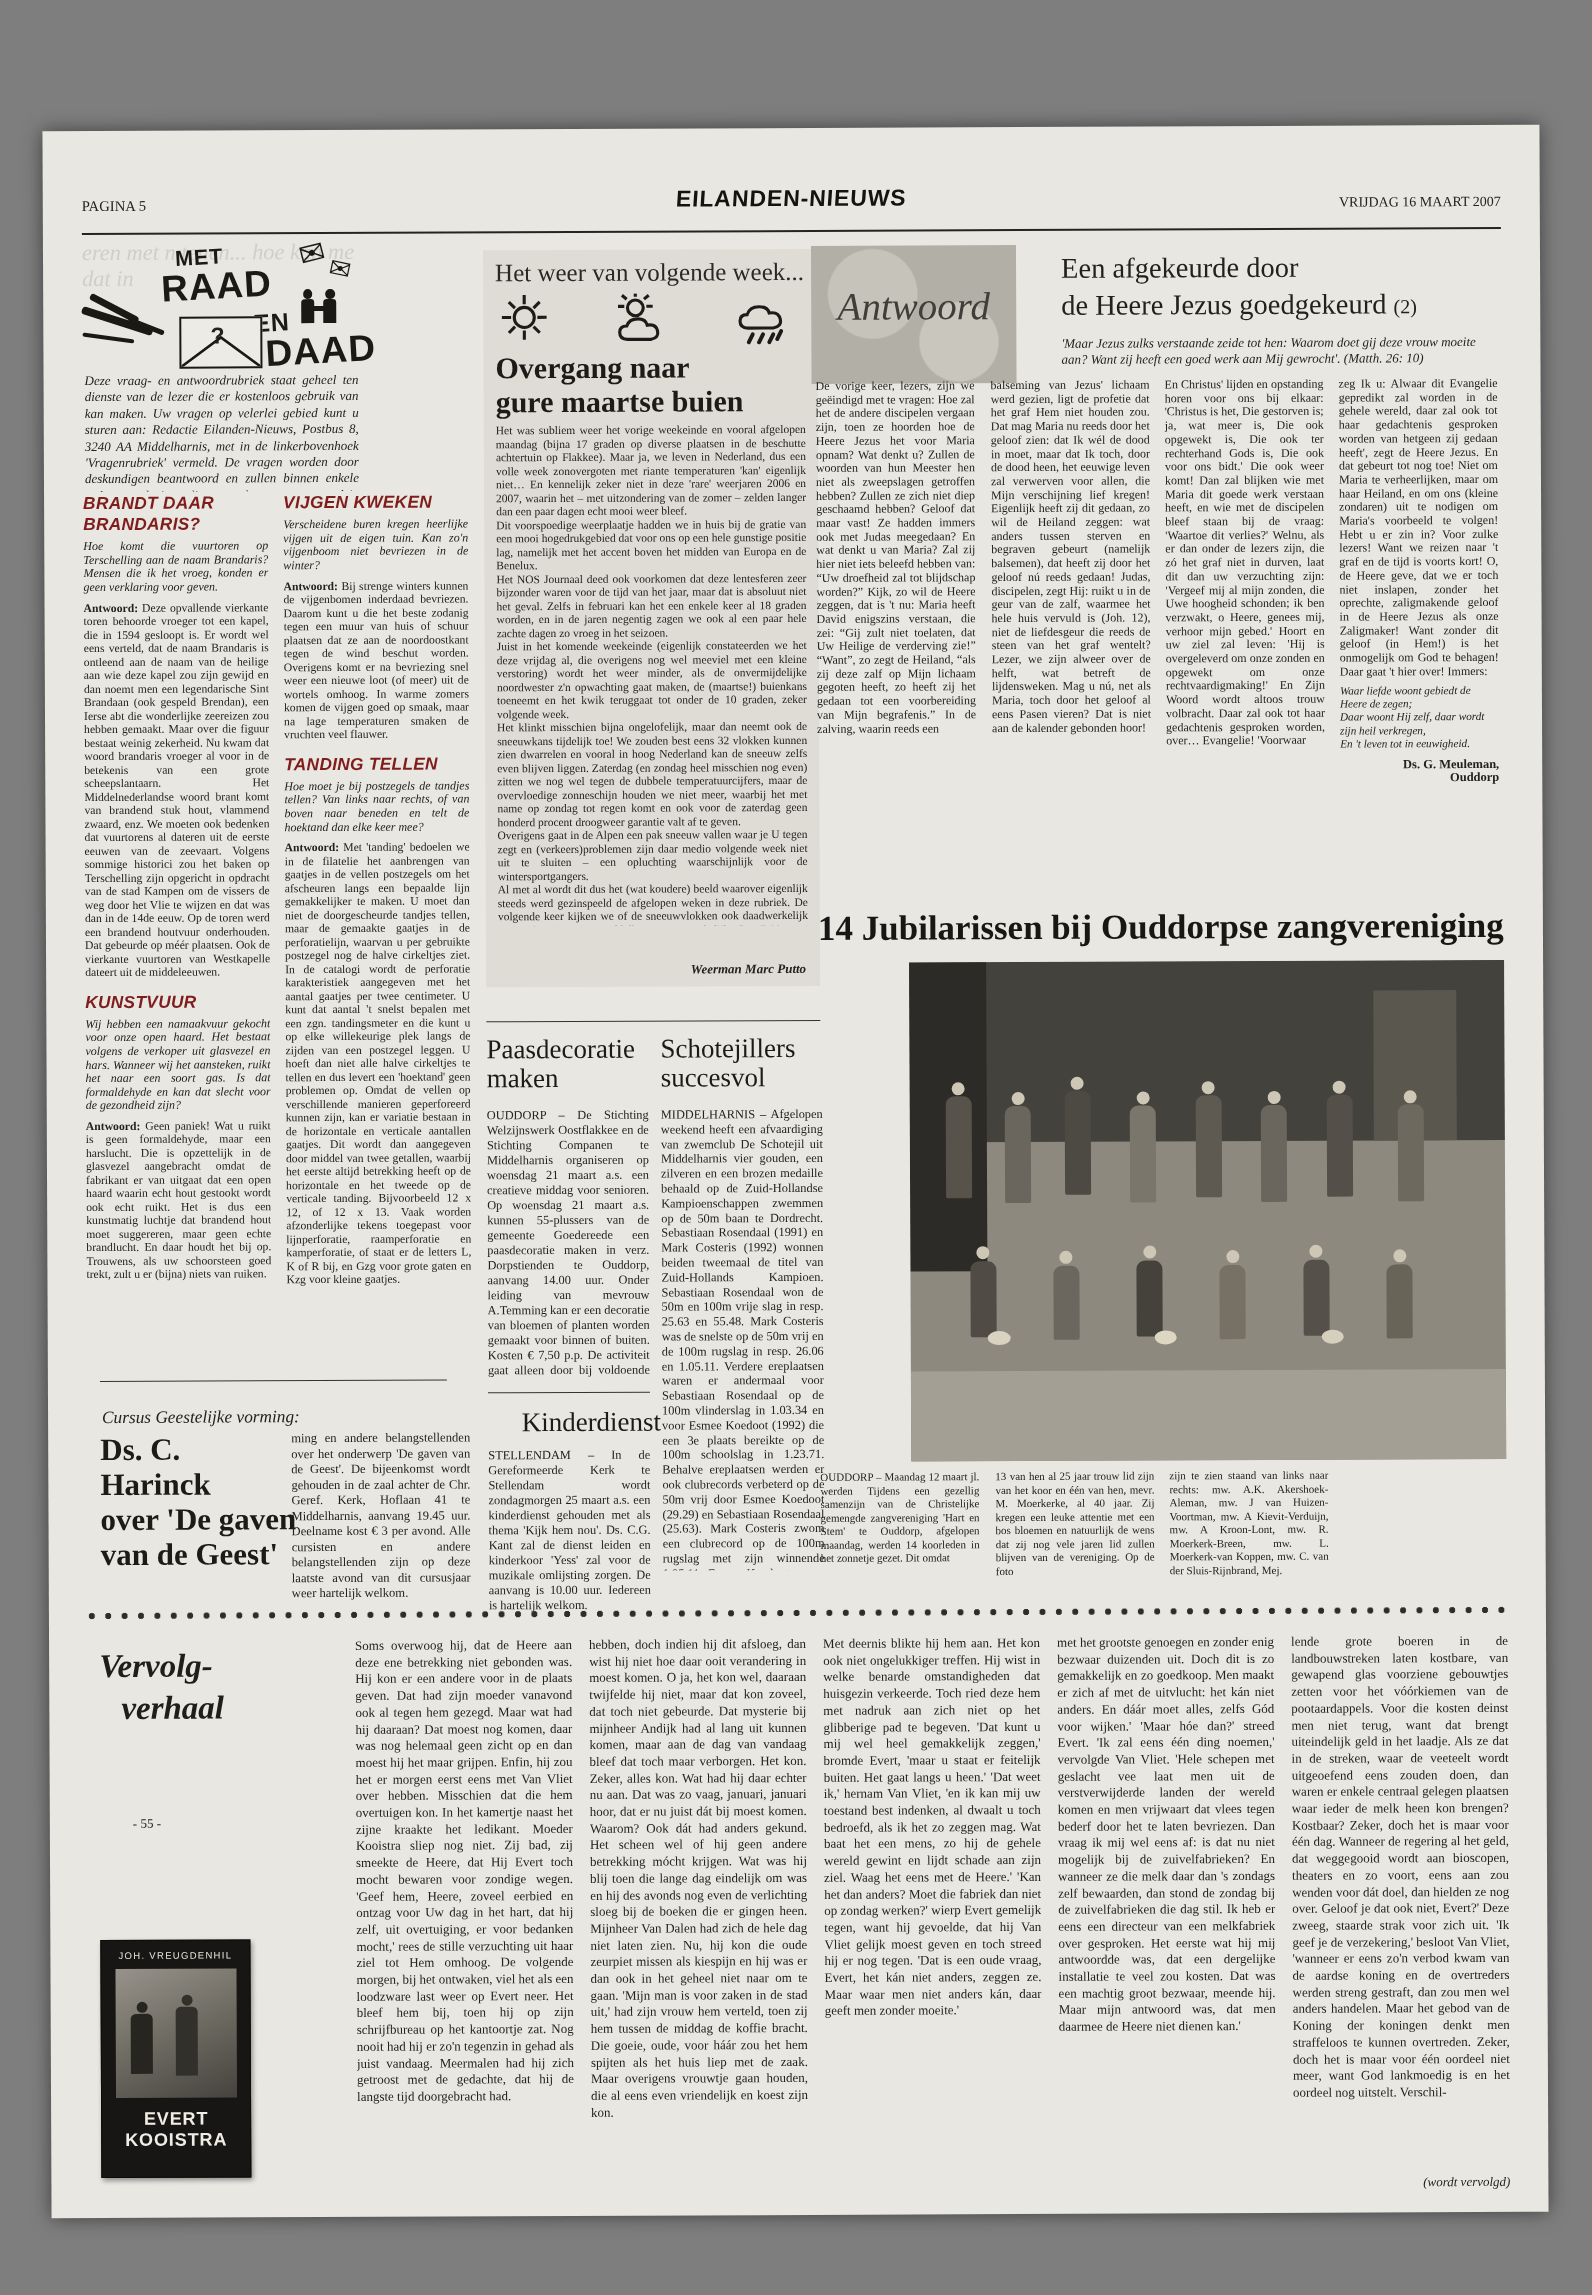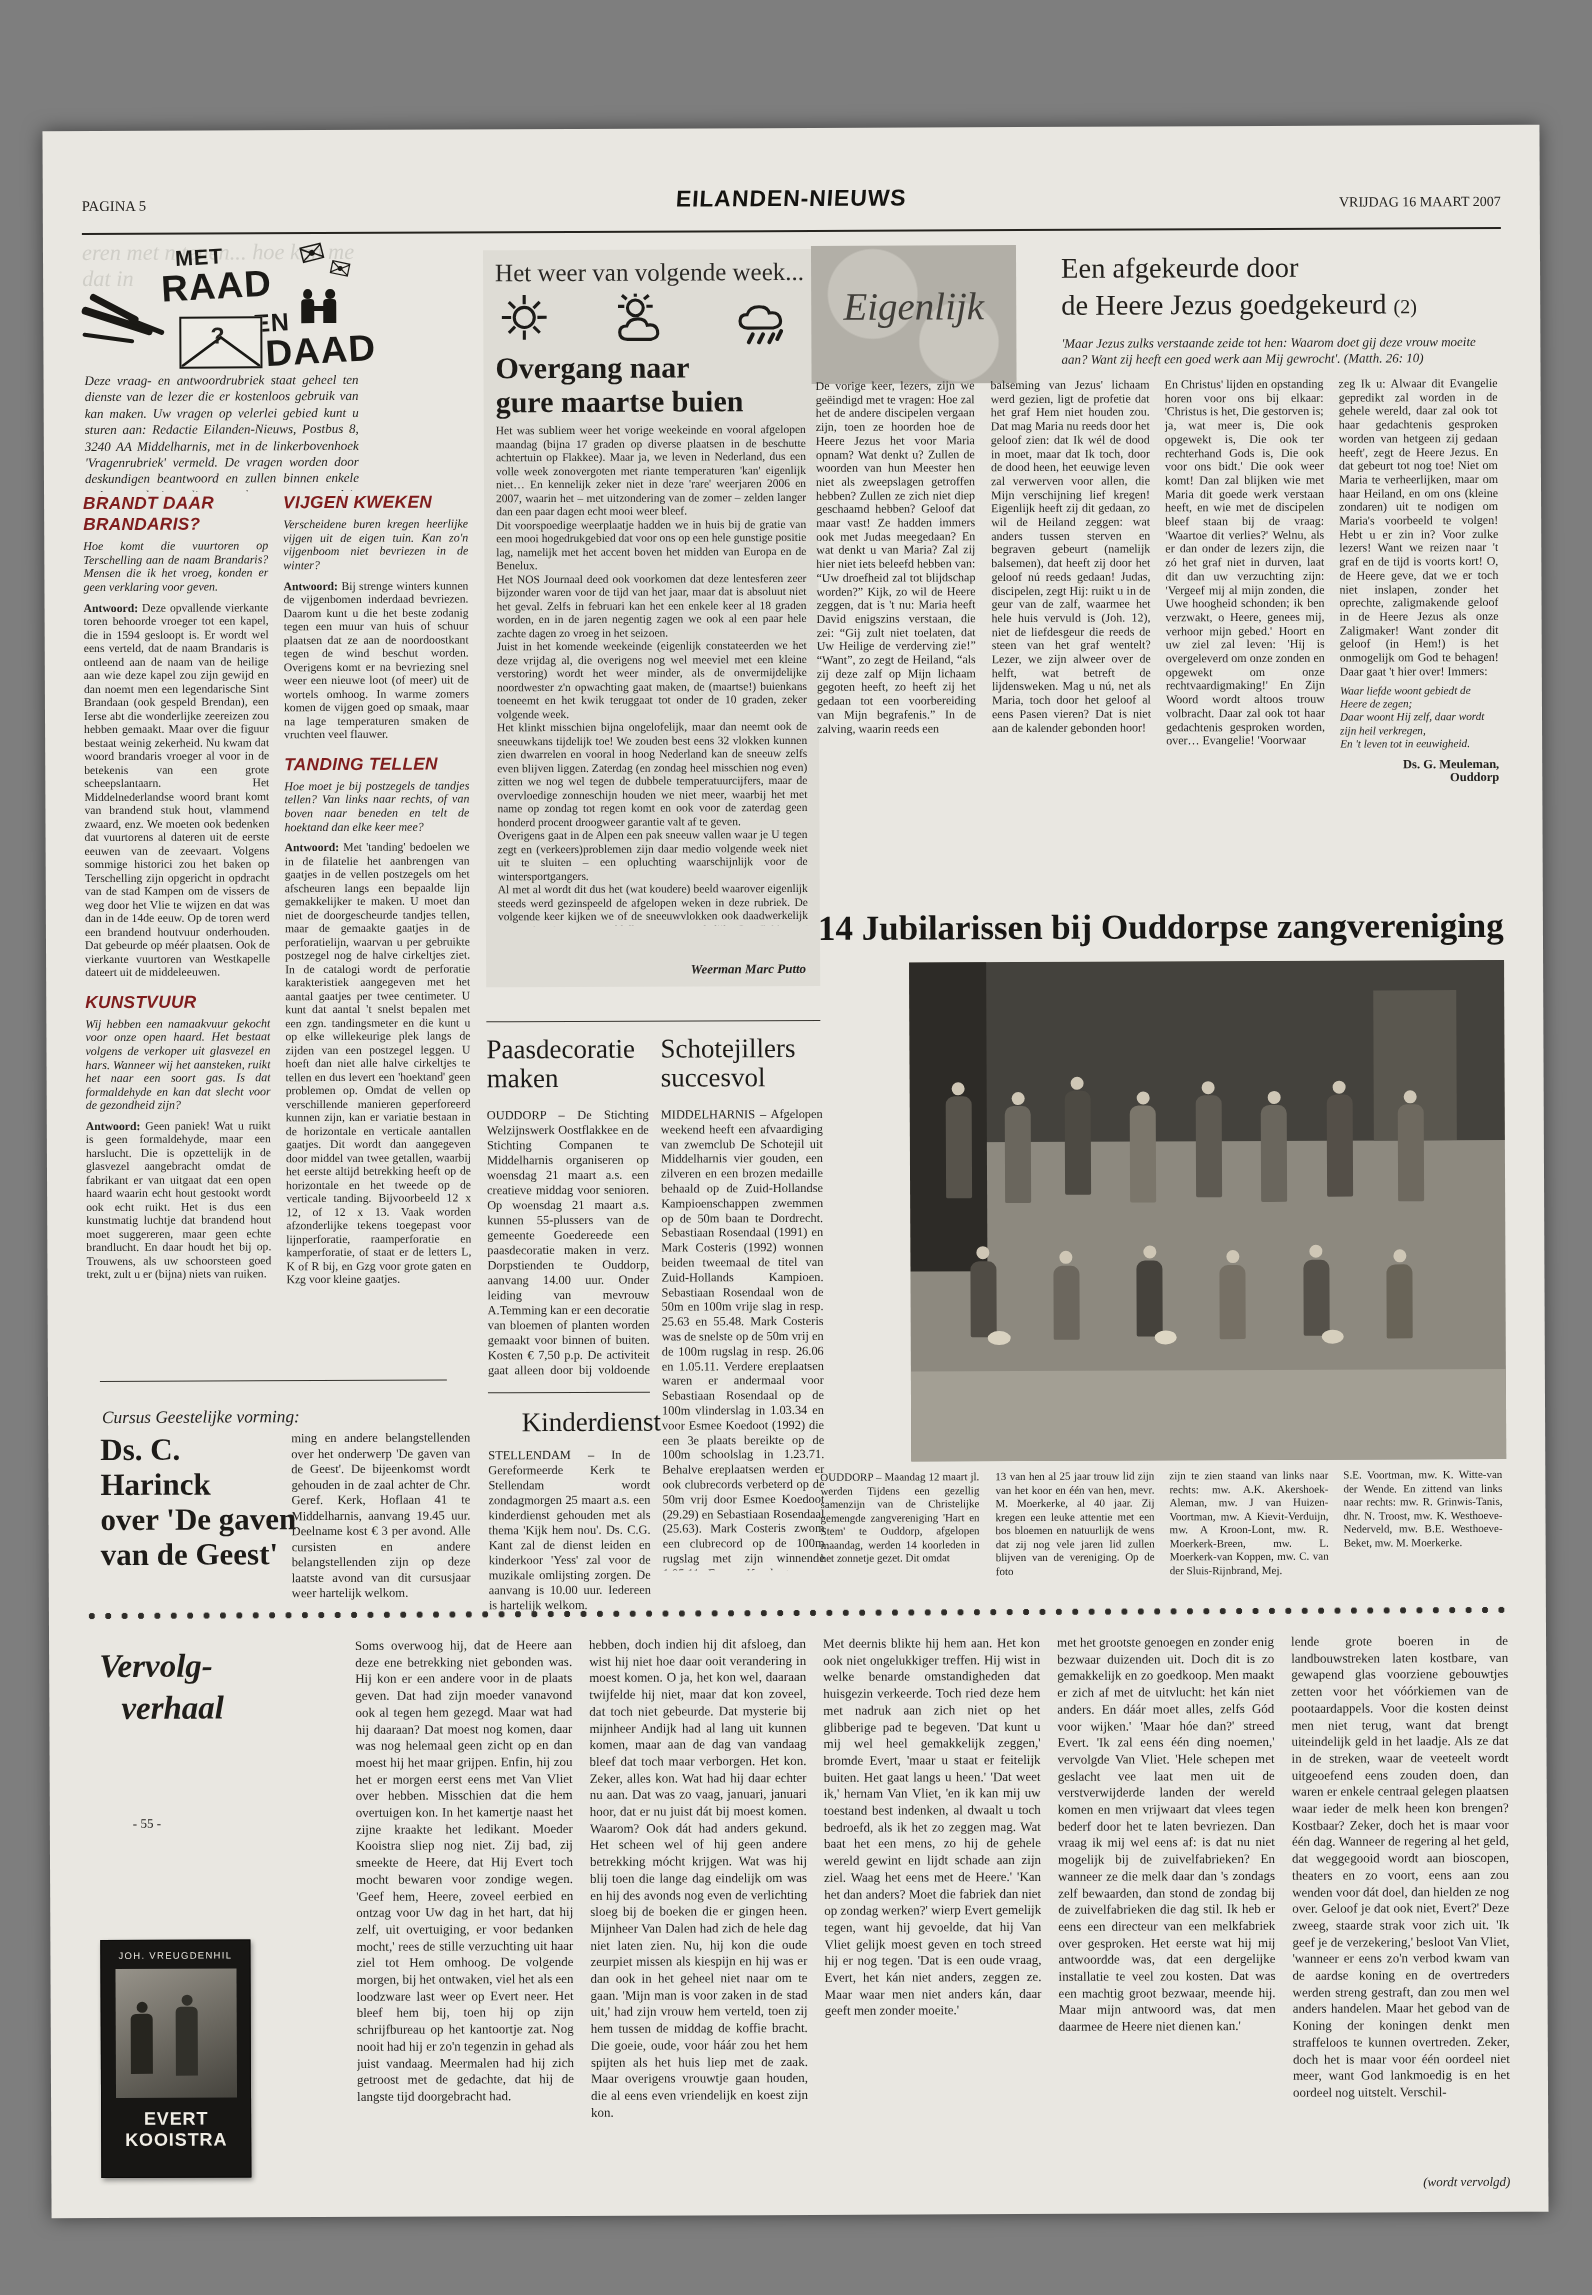--- a/index.html
+++ b/index.html
@@ -173,21 +173,21 @@
   <div class="abs thinrule" style="left:440px;top:1263px;width:162px;"></div>
   <div class="abs sechead" style="left:440px;top:1279px;width:173px;text-align:right;">Kinderdienst</div>
   <div class="abs overflowbox serif-just" style="left:440px;top:1319px;width:162px;height:207px;font-size:12.4px;line-height:15px;">STELLENDAM – In de Gereformeerde Kerk te Stellendam wordt zondagmorgen 25 maart a.s. een kinderdienst gehouden met als thema 'Kijk hem nou'. Ds. C.G. Kant zal de dienst leiden en kinderkoor 'Yess' zal voor de muzikale omlijsting zorgen. De aanvang is 10.00 uur. Iedereen is hartelijk welkom.</div>
   <div class="abs sechead" style="left:614px;top:906px;width:173px;">
     <div>Schotejillers</div>
     <div>succesvol</div>
   </div>
   <div class="abs overflowbox serif-just" style="left:614px;top:979px;width:162px;height:463px;font-size:12.4px;line-height:14.8px;">MIDDELHARNIS – Afgelopen weekend heeft een afvaardiging van zwemclub De Schotejil uit Middelharnis vier gouden, een zilveren en een brozen medaille behaald op de Zuid-Hollandse Kampioenschappen zwemmen op de 50m baan te Dordrecht. Sebastiaan Rosendaal (1991) en Mark Costeris (1992) wonnen beiden tweemaal de titel van Zuid-Hollands Kampioen. Sebastiaan Rosendaal won de 50m en 100m vrije slag in resp. 25.63 en 55.48. Mark Costeris was de snelste op de 50m vrij en de 100m rugslag in resp. 26.06 en 1.05.11. Verdere ereplaatsen waren er andermaal voor Sebastiaan Rosendaal op de 100m vlinderslag in 1.03.34 en voor Esmee Koedoot (1992) die een 3e plaats bereikte op de 100m schoolslag in 1.23.71. Behalve ereplaatsen werden er ook clubrecords verbeterd op de 50m vrij door Esmee Koedoot (29.29) en Sebastiaan Rosendaal (25.63). Mark Costeris zwom een clubrecord op de 100m rugslag met zijn winnende 1.05.11. Esmee Koedoot zwom ook nog een clubrecord op de bronzen 100m schoolslag in 1.23.71. Danica Koedoot (1993) kwam uit op de 50m en 100m vrij en zwom resp. tijden van 29.92 en 1.06.68.</div>
 
   <div class="abs" style="left:768px;top:118px;width:205px;height:138px;background:radial-gradient(circle at 30% 35%, #c6c3bb 0 26%, transparent 27%),radial-gradient(circle at 72% 70%, #c9c6be 0 22%, transparent 23%),#b2afa7;">
-    <div style="position:absolute;left:0;right:0;top:38px;text-align:center;font-style:italic;font-size:39px;color:#403e39;">Eigenlijk</div>
+    <div style="position:absolute;left:0;right:0;top:38px;text-align:center;font-style:italic;font-size:39px;color:#403e39;">Antwoord</div>
   </div>
   <div class="abs" style="left:1018px;top:123px;width:449px;font-size:28.5px;line-height:37px;color:#23211d;">
     <div>Een afgekeurde door</div>
     <div><span>de Heere Jezus goedgekeurd</span> <span style="font-size:20px;">(2)</span></div>
   </div>
   <div class="abs" style="left:1018px;top:209px;width:442px;font-style:italic;font-size:13px;line-height:16px;">'Maar Jezus zulks verstaande zeide tot hen: Waarom doet gij deze vrouw moeite aan? Want zij heeft een goed werk aan Mij gewrocht'. (Matth. 26: 10)</div>
   <div class="abs overflowbox serif-just" style="left:772px;top:252px;width:159px;height:528px;font-size:12px;line-height:13.7px;">De vorige keer, lezers, zijn we geëindigd met te vragen: Hoe zal het de andere discipelen vergaan zijn, toen ze hoorden hoe de Heere Jezus het voor Maria opnam? Wat denkt u? Zullen de woorden van hun Meester hen niet als zweepslagen getroffen hebben? Zullen ze zich niet diep geschaamd hebben? Geloof dat maar vast! Ze hadden immers ook met Judas meegedaan? En wat denkt u van Maria? Zal zij hier niet iets beleefd hebben van: “Uw droefheid zal tot blijdschap worden?” Kijk, zo wil de Heere zeggen, dat is 't nu: Maria heeft David enigszins verstaan, die zei: “Gij zult niet toelaten, dat Uw Heilige de verderving zie!” “Want”, zo zegt de Heiland, “als zij deze zalf op Mijn lichaam gegoten heeft, zo heeft zij het gedaan tot een voorbereiding van Mijn begrafenis.” In de zalving, waarin reeds een</div>
   <div class="abs overflowbox serif-just" style="left:947px;top:252px;width:159px;height:528px;font-size:12px;line-height:13.7px;">balseming van Jezus' lichaam werd gezien, ligt de profetie dat het graf Hem niet houden zou. Dat mag Maria nu reeds door het geloof zien: dat Ik wél de dood in moet, maar dat Ik toch, door de dood heen, het eeuwige leven zal verwerven voor allen, die Mijn verschijning lief kregen! Eigenlijk heeft zij dit gedaan, zo wil de Heiland zeggen: wat anders tussen sterven en begraven gebeurt (namelijk balsemen), dat heeft zij door het geloof nú reeds gedaan! Judas, discipelen, zegt Hij: ruikt u in de geur van de zalf, waarmee het hele huis vervuld is (Joh. 12), niet de liefdesgeur die reeds de steen van het graf wentelt? Lezer, we zijn alweer over de helft, wat betreft de lijdensweken. Mag u nú, net als Maria, toch door het geloof al eens Pasen vieren? Dat is niet aan de kalender gebonden hoor!</div>
   <div class="abs overflowbox serif-just" style="left:1121px;top:252px;width:159px;height:528px;font-size:12px;line-height:13.7px;">En Christus' lijden en opstanding horen voor ons bij elkaar: 'Christus is het, Die gestorven is; ja, wat meer is, Die ook opgewekt is, Die ook ter rechterhand Gods is, Die ook voor ons bidt.' Die ook weer komt! Dan zal blijken wie met Maria dit goede werk verstaan heeft, en wie met de discipelen bleef staan bij de vraag: 'Waartoe dit verlies?' Welnu, als er dan onder de lezers zijn, die zó het graf niet in durven, laat dit dan uw verzuchting zijn: 'Vergeef mij al mijn zonden, die Uwe hoogheid schonden; ik ben verzwakt, o Heere, genees mij, verhoor mijn gebed.' Hoort en uw ziel zal leven: 'Hij is overgeleverd om onze zonden en opgewekt om onze rechtvaardigmaking!' En Zijn Woord wordt altoos trouw volbracht. Daar zal ook tot haar gedachtenis gesproken worden, over… Evangelie! 'Voorwaar</div>
   <div class="abs overflowbox" style="left:1295px;top:252px;width:159px;height:528px;font-size:12px;line-height:13.7px;">
@@ -268,21 +268,20 @@
         <div class="fig-torso" style="height:74px;background:#696458;"></div>
       </div>
 
     <div class="abs" style="left:13%;top:74%;width:22.4px;height:14px;border-radius:50%;background:#d9d2c0;"></div>
     <div class="abs" style="left:41%;top:74%;width:22.4px;height:14px;border-radius:50%;background:#ddd6c3;"></div>
     <div class="abs" style="left:69%;top:74%;width:22.4px;height:14px;border-radius:50%;background:#d6cfbd;"></div>
   </div>
   <div class="abs overflowbox cap" style="left:772px;top:1343px;width:159px;height:140px;">OUDDORP – Maandag 12 maart jl. werden Tijdens een gezellig samenzijn van de Christelijke gemengde zangvereniging 'Hart en Stem' te Ouddorp, afgelopen maandag, werden 14 koorleden in het zonnetje gezet. Dit omdat</div>
   <div class="abs overflowbox cap" style="left:947px;top:1343px;width:159px;height:140px;">13 van hen al 25 jaar trouw lid zijn van het koor en één van hen, mevr. M. Moerkerke, al 40 jaar. Zij kregen een leuke attentie met een bos bloemen en natuurlijk de wens dat zij nog vele jaren lid zullen blijven van de vereniging. Op de foto</div>
   <div class="abs overflowbox cap" style="left:1121px;top:1343px;width:159px;height:140px;">zijn te zien staand van links naar rechts: mw. A.K. Akershoek-Aleman, mw. J van Huizen-Voortman, mw. A Kievit-Verduijn, mw. A Kroon-Lont, mw. R. Moerkerk-Breen, mw. L. Moerkerk-van Koppen, mw. C. van der Sluis-Rijnbrand, Mej.</div>
-  <div class="abs overflowbox cap" style="left:1295px;top:1343px;width:159px;height:140px;">S.E. Voortman, mw. K. Witte-van der Wende. En zittend van links naar rechts: mw. R. Grinwis-Tanis, dhr. N. Troost, mw. K. Westhoeve-Nederveld, mw. B.E. Westhoeve-Beket, mw. M. Moerkerke.</div>
 
   <div class="abs dots" style="left:39px;right:39px;top:1481px;"></div>
 
   <div class="abs" style="left:50px;top:1517px;font-style:italic;font-weight:bold;font-size:33px;color:#201e1a;">Vervolg-</div>
   <div class="abs" style="left:72px;top:1559px;font-style:italic;font-weight:bold;font-size:33px;color:#201e1a;">verhaal</div>
   <div class="abs" style="left:83px;top:1685px;font-size:13px;">- 55 -</div>
   <div class="abs" style="left:50px;top:1809px;width:148px;height:236px;background:#171614;border:1.7px solid #0d0c0b;box-shadow:1.7px 2.6px 5.2px rgba(0,0,0,.4);">
     <div style="margin-top:8.6px;text-align:center;color:#e8e5dd;font-family:'Liberation Sans',sans-serif;font-size:9.5px;letter-spacing:1.3px;">JOH. VREUGDENHIL</div>
     <div style="margin:8.6px auto 0 auto;width:121px;height:129px;background:linear-gradient(155deg,#97938a,#6a675f 55%,#45433d);position:relative;">
       <div style="position:absolute;left:21px;top:33px;width:11.2px;height:11.2px;border-radius:50%;background:#26251f;"></div>

